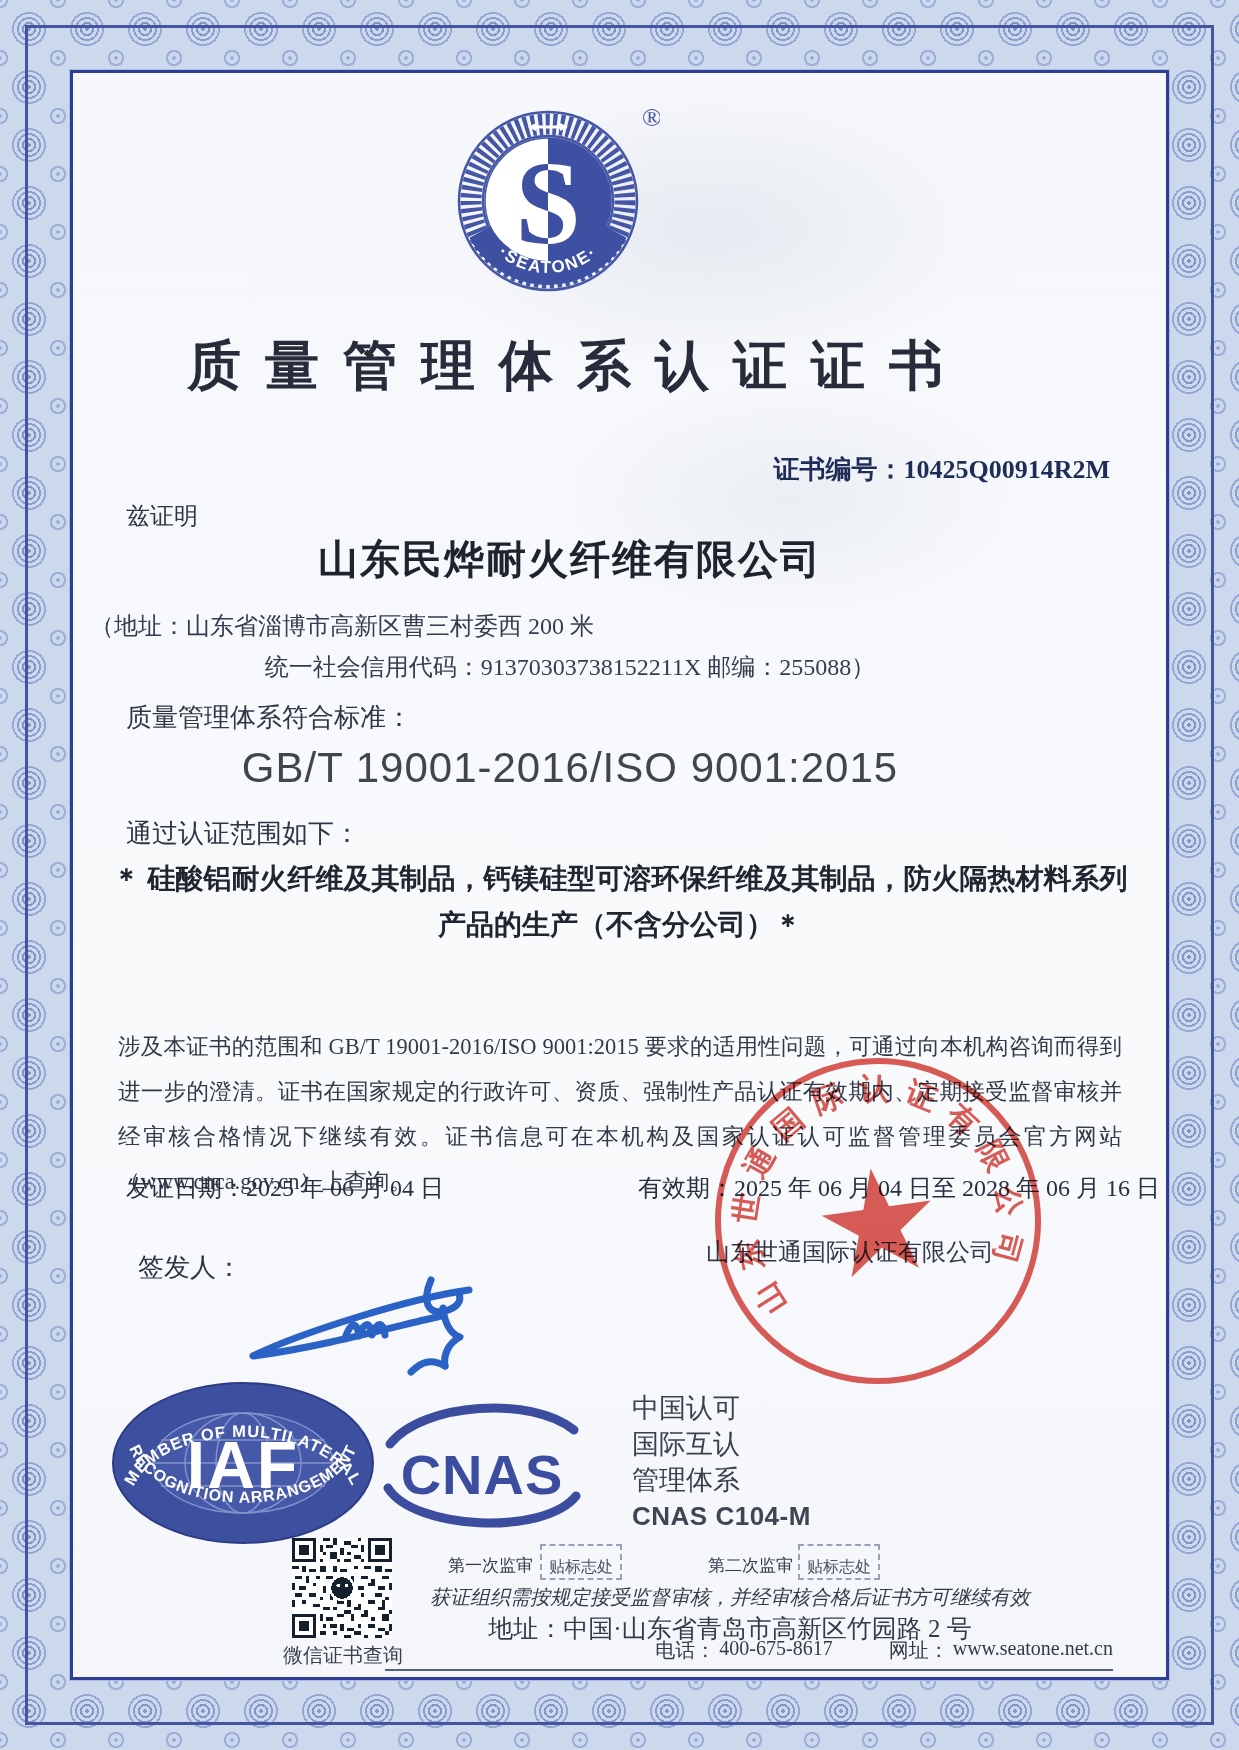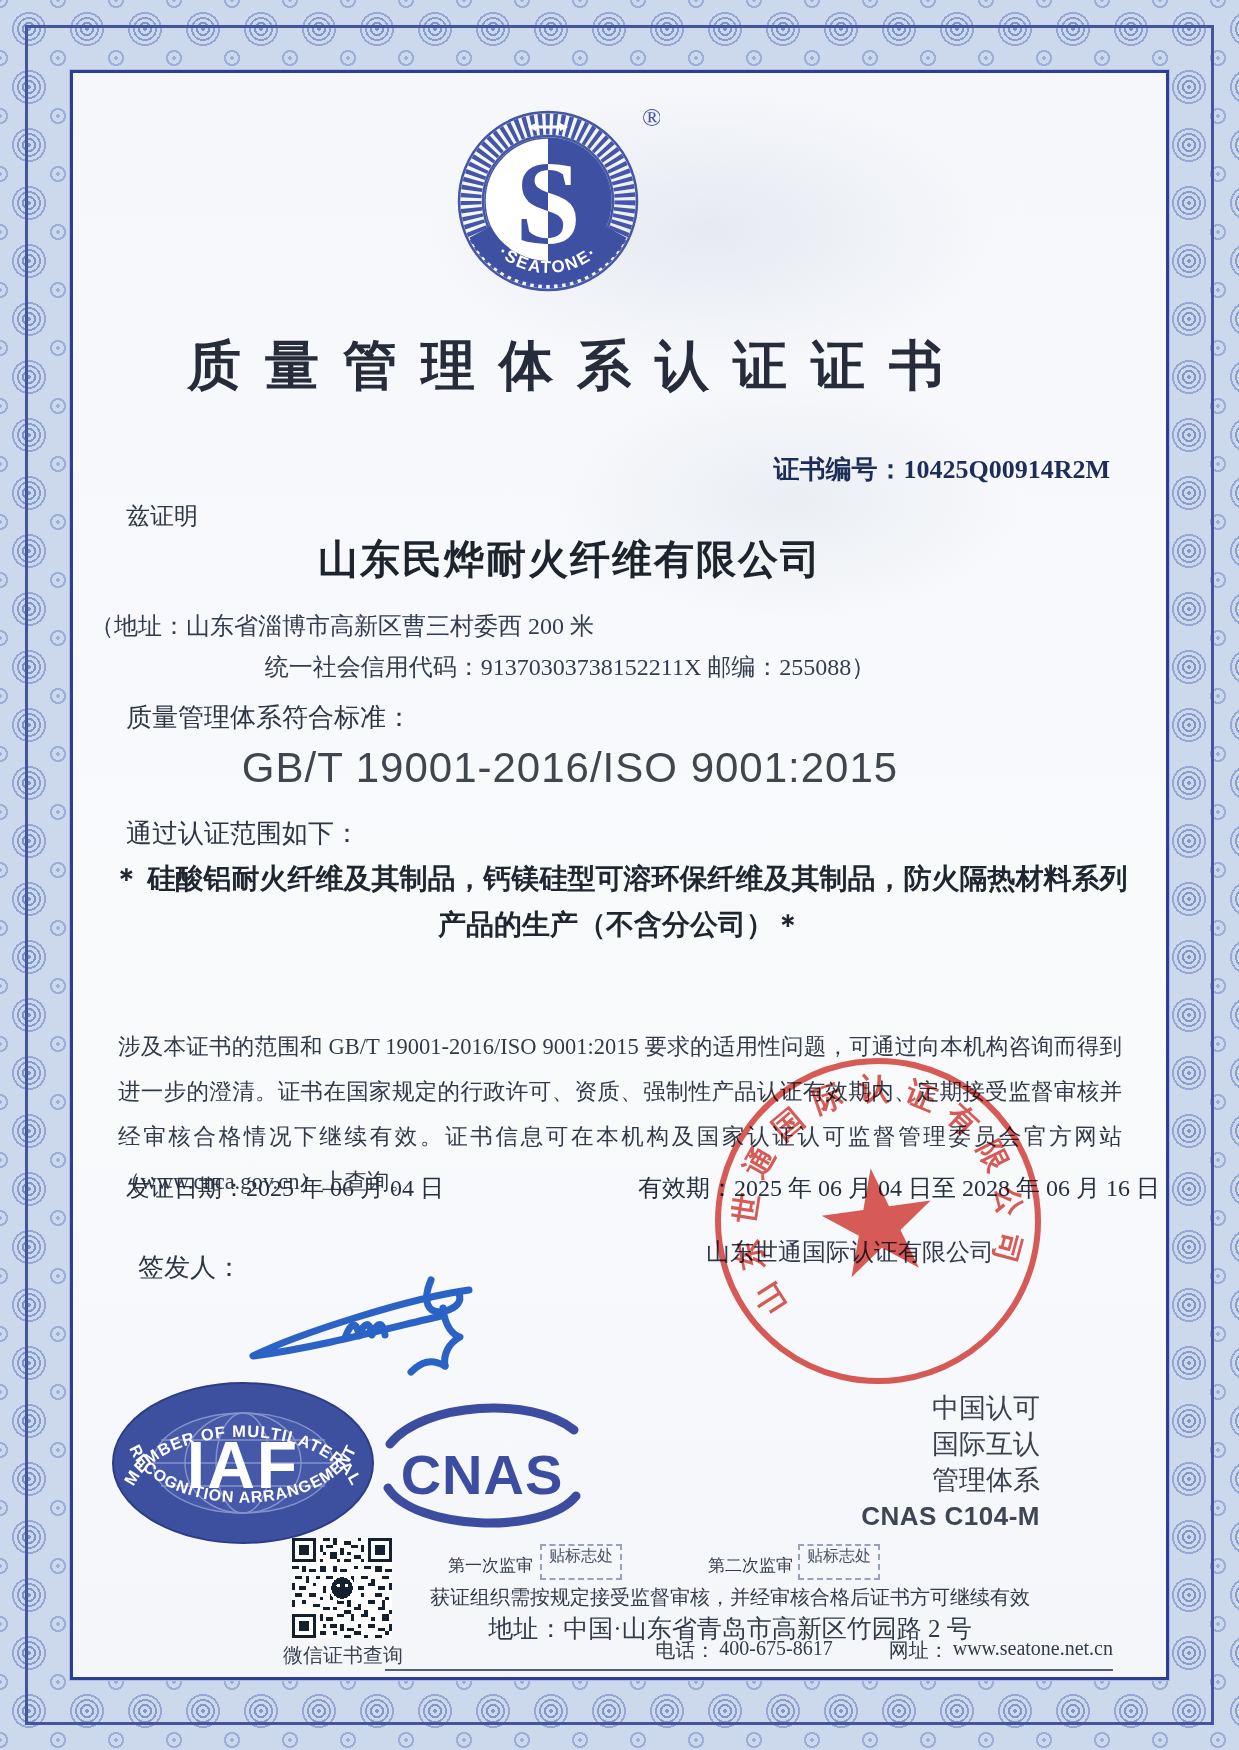--- a/index.html
+++ b/index.html
@@ -52,39 +52,39 @@
     font-size:28px; font-weight:700; color:#20262f; line-height:1.65; }
   .notes { left:118px; top:1024px; width:1004px; font-size:22.5px; color:#323947;
     line-height:2.0; text-align:justify; }
   .issuedate { left:126px; top:1172px; font-size:24px; color:#27303f; }
   .validity  { left:638px; top:1172px; font-size:24px; color:#27303f; }
   .issuer { left:640px; top:1236px; width:420px; text-align:center; font-size:24px; color:#33394a; z-index:1; }
   .signer { left:138px; top:1250px; font-size:26px; color:#2e3644; }
   .sig { left:225px; top:1258px; z-index:2; }
   .stamp { left:703px; top:1046px; z-index:3; opacity:.88; mix-blend-mode:multiply; }
 
-  .cnasblock { left:610px; top:1390px; width:430px;text-align:right; }
+  .cnasblock { left:632px; top:1390px; width:430px; }
   .cnasblock .zh { font-size:27px; color:#3a414d; line-height:36px; }
   .cnasblock .en { font-family:"Liberation Sans","DejaVu Sans",sans-serif;
     font-size:26px; font-weight:700; color:#3f4553; line-height:36px; letter-spacing:0.5px; }
 
   .qr { left:292px; top:1538px; }
   .qrcap { left:278px; top:1642px; width:130px; text-align:center; font-size:20px; color:#3a414d; }
 
   .audit-label { font-size:17px; color:#333b49; }
   .a1 { left:448px; top:1554px; }
   .a2 { left:708px; top:1554px; }
   .stickerbox {
     width:78px; height:32px; border:2px dashed #98a2b8; color:#49516
 2; color:#495162;
-    font-size:16px; display:flex; align-items:flex-start; justify-content:center;
+    font-size:16px; display:flex; align-items:flex-end; justify-content:center;
   }
   .b1 { left:540px; top:1544px; }
   .b2 { left:798px; top:1544px; }
-  .supnote { left:380px; top:1584px; width:700px; text-align:center; font-size:20px; color:#333b49; }
+  .supnote { left:380px; top:1584px; width:700px; text-align:center; font-size:20px; color:#333b49;font-style:italic; }
   .orgaddr { left:380px; top:1612px; width:700px; text-align:center; font-size:25px; color:#333b49; }
   .contact { left:385px; top:1637px; width:728px; display:flex; justify-content:flex-end; gap:4px;
     font-size:20px; color:#333b49; border-bottom:2px solid #55607f; padding-bottom:5px; }
   .contact .gap { width:48px; }
 </style>
 </head>
 <body>
 
 <div class="page">
   <div class="band"></div>

